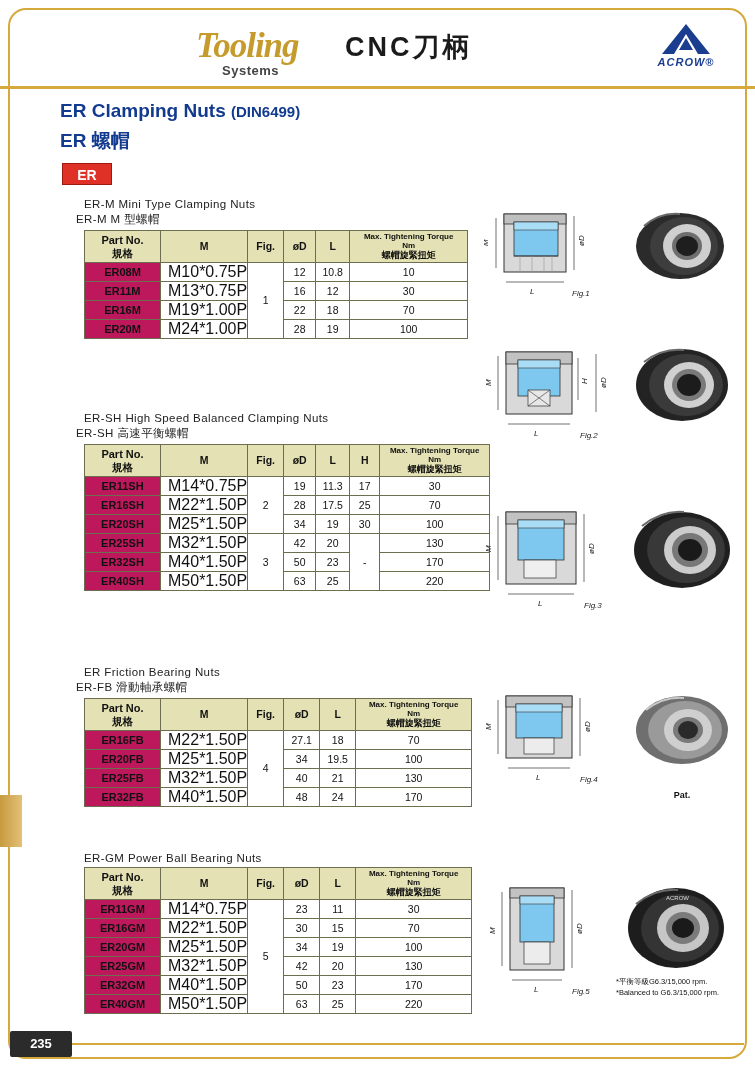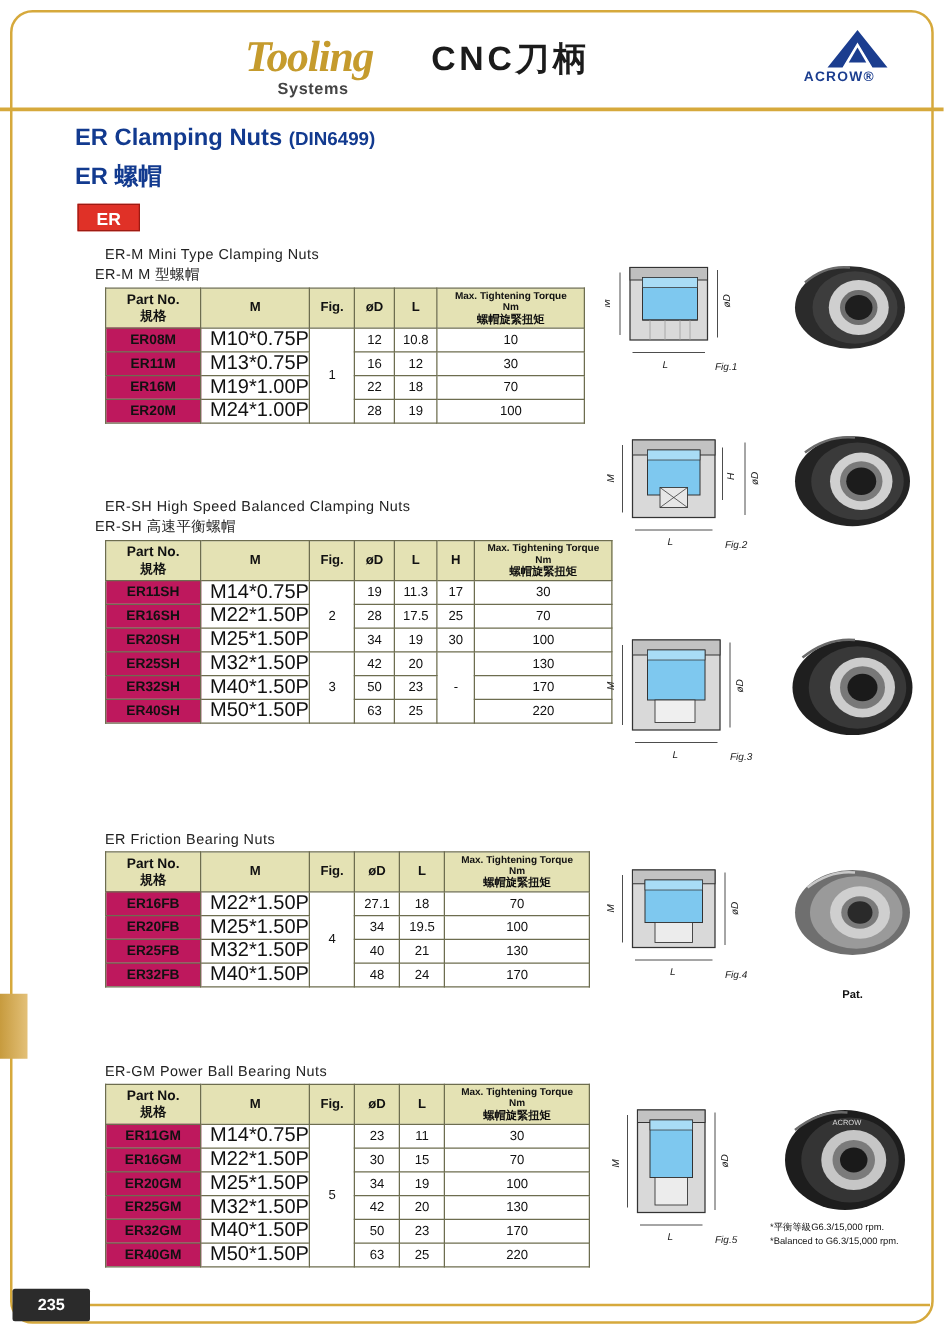--- a/index.html
+++ b/index.html
@@ -33,20 +33,22 @@
     font-size:13px; font-weight:bold; color:#444;
     letter-spacing:0.5px;
   }
   .hdr-cn {
     position:absolute; left:345px; top:29px;
     font-size:27px; font-weight:bold; color:#1b1b1b;
     letter-spacing:3px;
   }
   .hdr-logo {
     position:absolute; right:26px; top:22px; width:86px; height:52px;
+    text-align:center;
+    font-style:italic;
   }
   .hdr-logo svg { display:block; margin:0 auto; }
   .hdr-logo .brand {
     font-size:11px; font-weight:bold; color:#1b3d8f; letter-spacing:1px;
   }
   .hdr-rule {
     position:absolute; left:0; top:86px; width:755px; height:3px;
     background:#d6a93c;
   }
   
@@ -234,21 +236,21 @@
       <ellipse cx="196" cy="50" rx="44" ry="33" fill="#2b2b2b"></ellipse>
       <ellipse cx="200" cy="50" rx="34" ry="29" fill="#3d3d3d"></ellipse>
       <ellipse cx="203" cy="50" rx="24" ry="22" fill="#cfcfcf"></ellipse>
       <ellipse cx="203" cy="50" rx="15" ry="14" fill="#6e6e6e"></ellipse>
       <ellipse cx="203" cy="50" rx="11" ry="10" fill="#1e1e1e"></ellipse>
       <path d="M160 30 Q176 16 196 18" stroke="#6a6a6a" stroke-width="2" fill="none"></path>
     </g>
   </svg>
 </div>
 
-<div class="section" style="top:400px; left:0; width:735px;">
+<div class="section" style="top:412px; left:0; width:735px;">
   <div class="sec-title-en">ER-SH High Speed Balanced Clamping Nuts</div>
   <div class="sec-title-cn">ER-SH  高速平衡螺帽</div>
 
   <table class="spec">
     <thead>
       <tr>
         <th class="part" style="width:76px">
           <div>Part No.</div>
           <div class="cn">規格</div>
         </th>
@@ -366,20 +368,21 @@
       <ellipse cx="206" cy="60" rx="26" ry="24" fill="#cccccc"></ellipse>
       <ellipse cx="206" cy="60" rx="18" ry="17" fill="#787878"></ellipse>
       <ellipse cx="206" cy="60" rx="12" ry="11" fill="#1a1a1a"></ellipse>
       <path d="M158 36 Q178 20 200 22" stroke="#6a6a6a" stroke-width="2" fill="none"></path>
     </g>
   </svg>
 </div>
 
 <div class="section" style="top:666px; left:0; width:755px;">
   <div class="sec-title-en">ER Friction Bearing Nuts</div>
+  <div class="sec-title-cn">ER-FB  滑動軸承螺帽</div>
 
   <table class="spec">
     <thead>
       <tr>
         <th class="part" style="width:76px">
           <div>Part No.</div>
           <div class="cn">規格</div>
         </th>
         <th style="width:78px">M</th>
         <th style="width:36px">Fig.</th>

